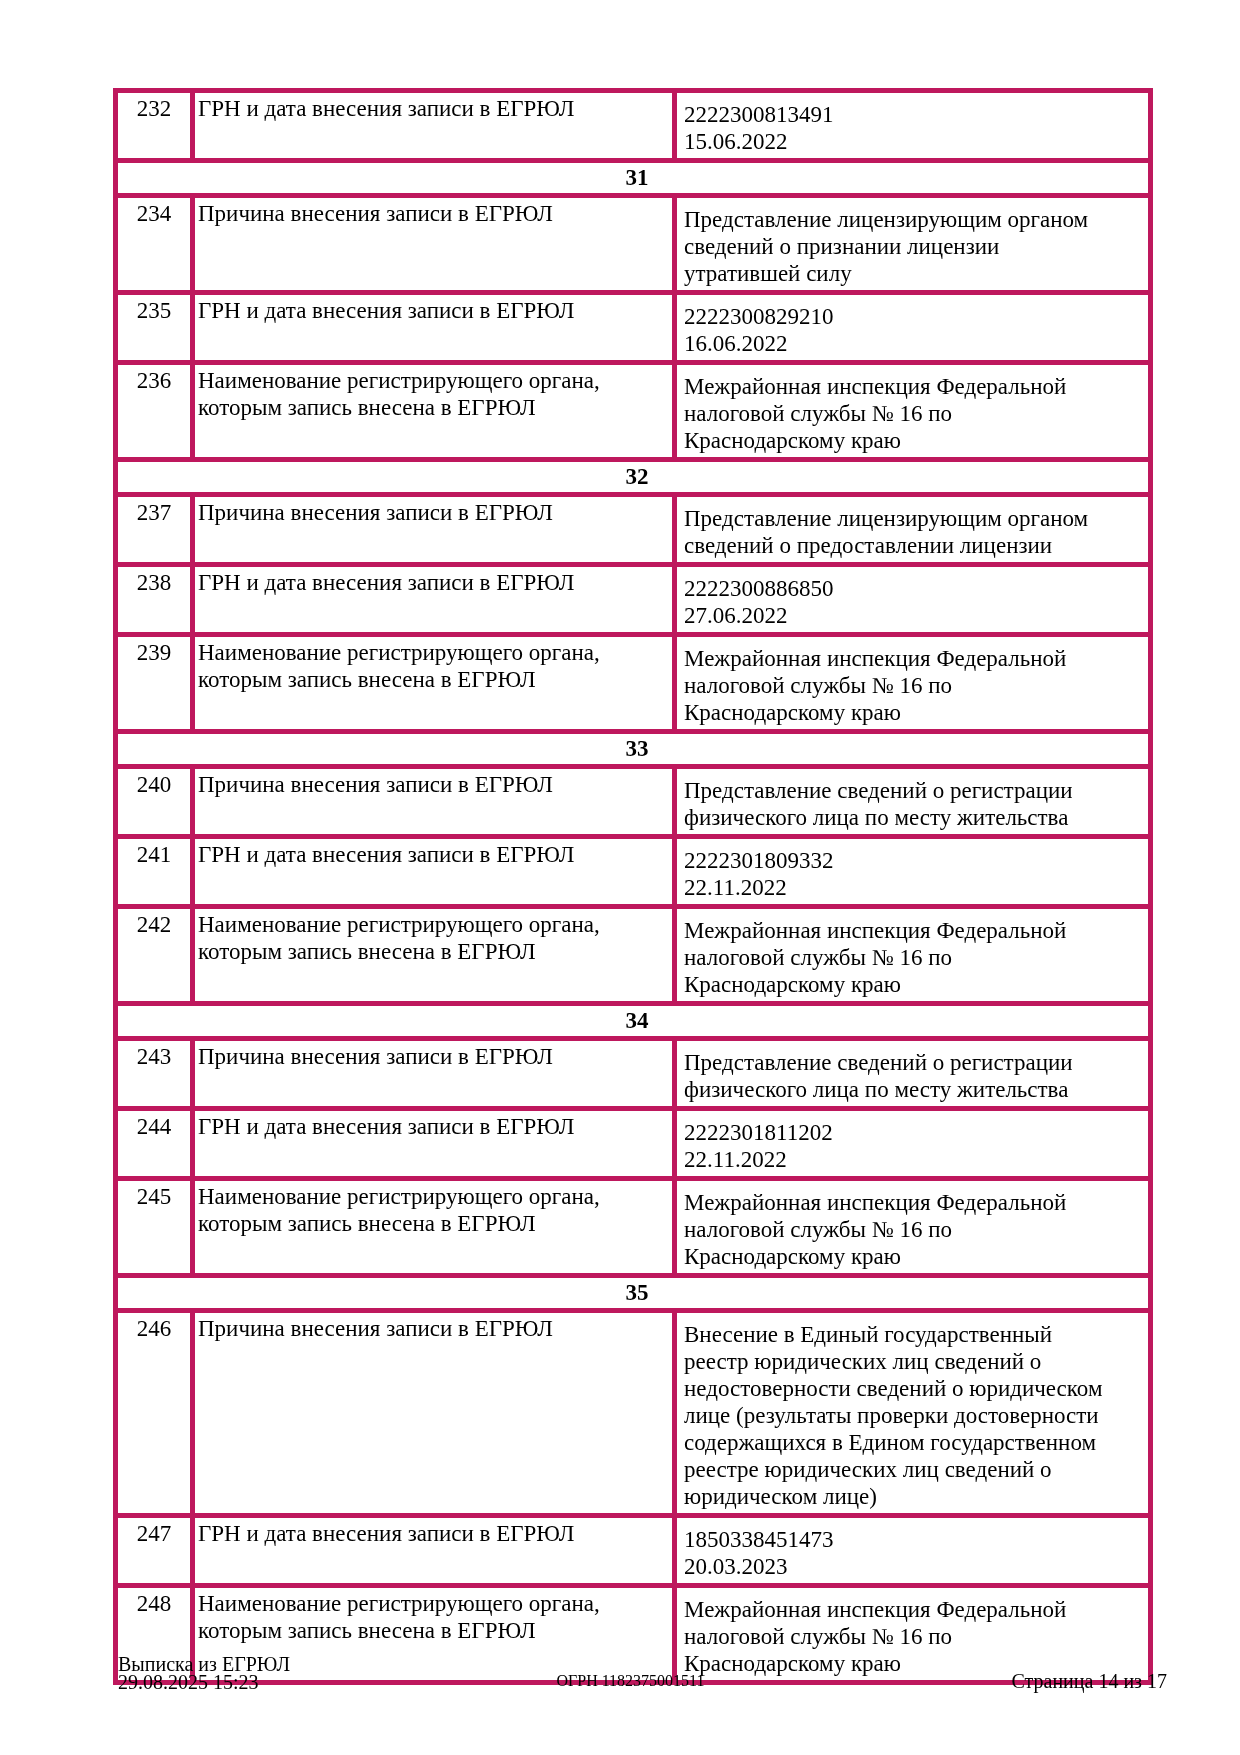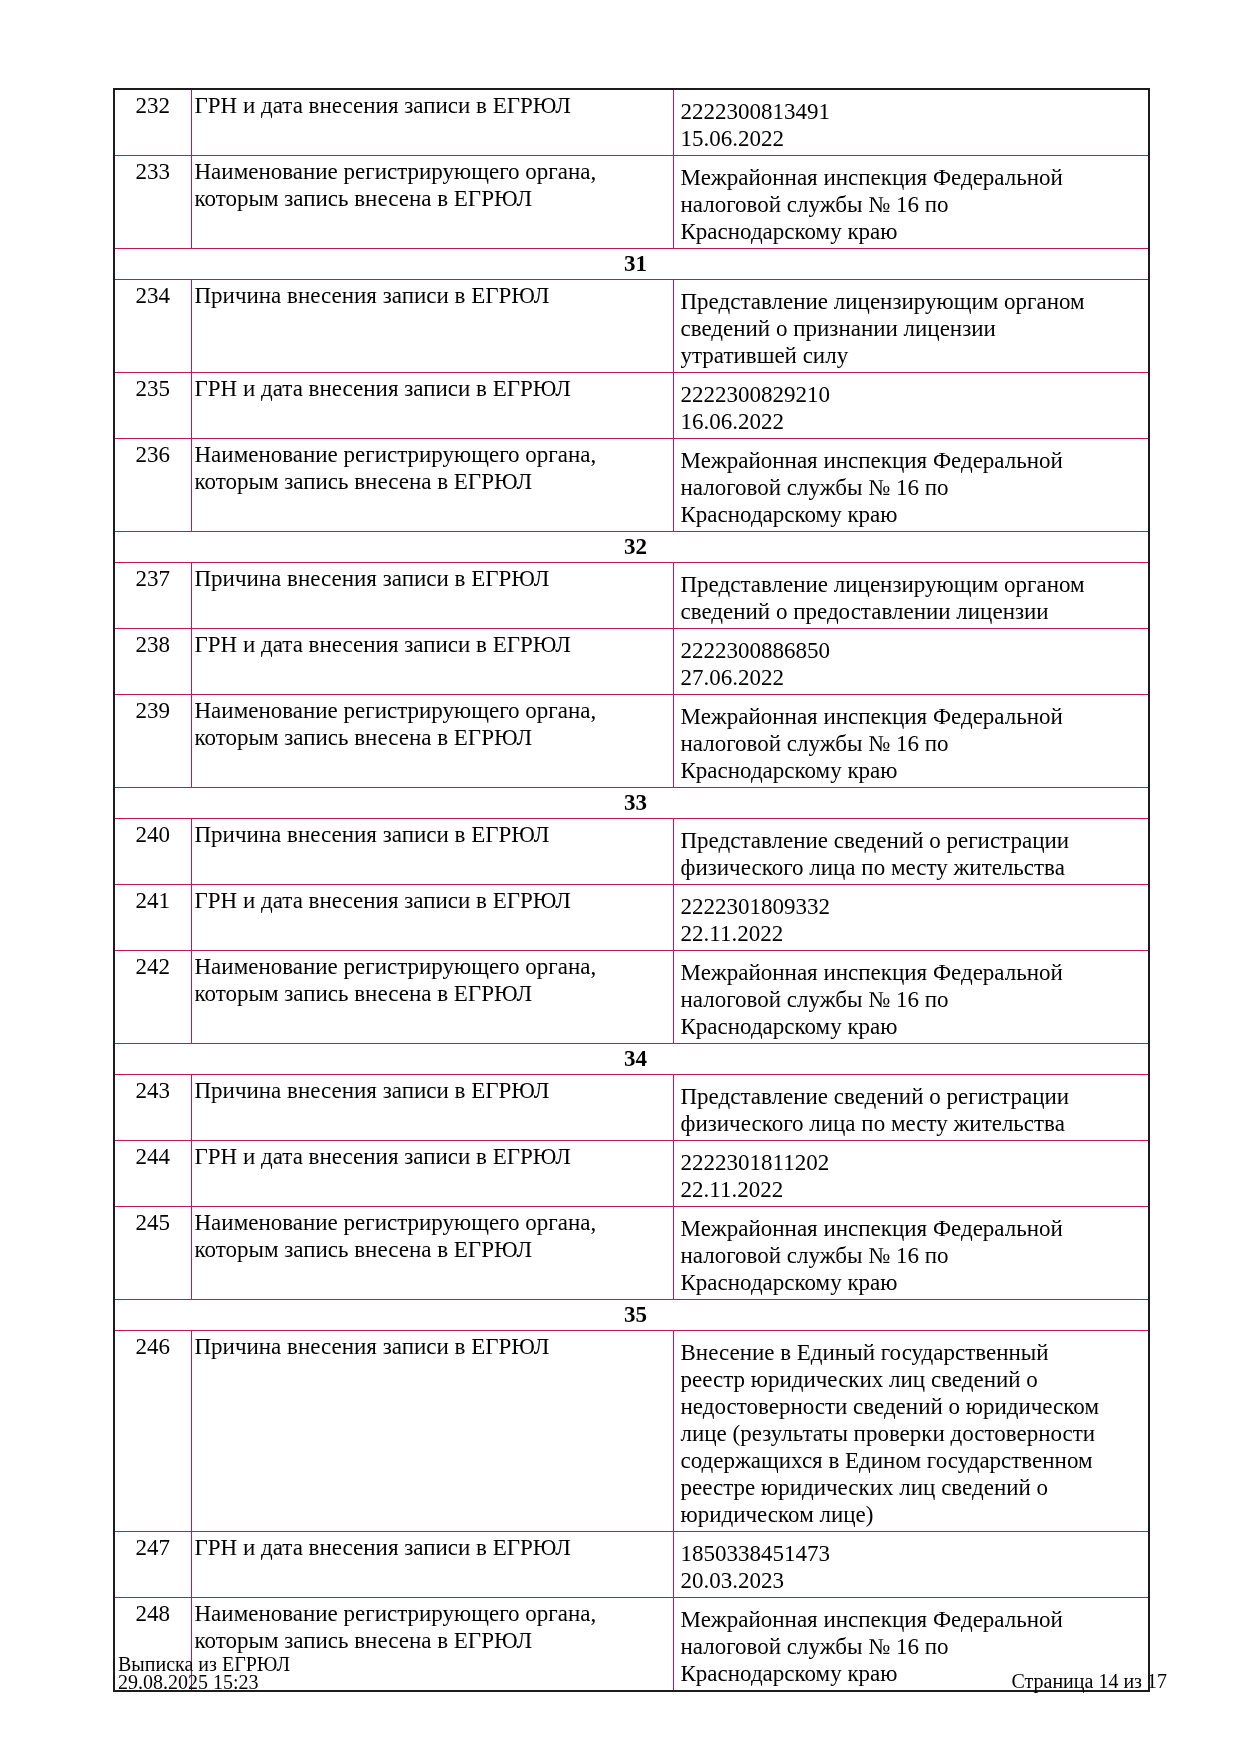--- a/index.html
+++ b/index.html
@@ -17,21 +17,21 @@
     left:113px;
     top:88px;
     width:1035px;
     border-collapse:collapse;
     table-layout:fixed;
     font-size:23px;
     line-height:27px;
     border:2px solid #1c1c1c;
   }
   table.egrul td {
-    border:1px solid #be185d;
+    border:5px solid #be185d;
     vertical-align:top;
     overflow:hidden;
   }
   td.num {
     text-align:center;
     padding:2px 2px 3px 2px;
   }
   td.label { padding:2px 6px 3px 3px; }
   td.value { padding:8px 6px 3px 7px; }
   td.section {
@@ -83,32 +83,20 @@
           <td class="num">232</td>
           <td class="label">
             <div class="line">ГРН и дата внесения записи в ЕГРЮЛ</div>
           </td>
           <td class="value">
             <div class="line">2222300813491</div>
             <div class="line">15.06.2022</div>
           </td>
         </tr>
         <tr>
-          <td class="num">233</td>
-          <td class="label">
-            <div class="line">Наименование регистрирующего органа,</div>
-            <div class="line">которым запись внесена в ЕГРЮЛ</div>
-          </td>
-          <td class="value">
-            <div class="line">Межрайонная инспекция Федеральной</div>
-            <div class="line">налоговой службы № 16 по</div>
-            <div class="line">Краснодарскому краю</div>
-          </td>
-        </tr>
-        <tr>
           <td colspan="3" class="section">31</td>
         </tr>
         <tr>
           <td class="num">234</td>
           <td class="label">
             <div class="line">Причина внесения записи в ЕГРЮЛ</div>
           </td>
           <td class="value">
             <div class="line">Представление лицензирующим органом</div>
             <div class="line">сведений о признании лицензии</div>
@@ -283,16 +271,17 @@
           </td>
         </tr>
       </tbody>
   </table>
 
   <div class="footer-left">
     <div>Выписка из ЕГРЮЛ</div>
     <div>29.08.2025 15:23</div>
   </div>
 
+  <div class="footer-center">ОГРН 1182375001511</div>
 
   <div class="footer-right">Страница 14 из 17</div>
 
 </div>
 
 </body></html>

